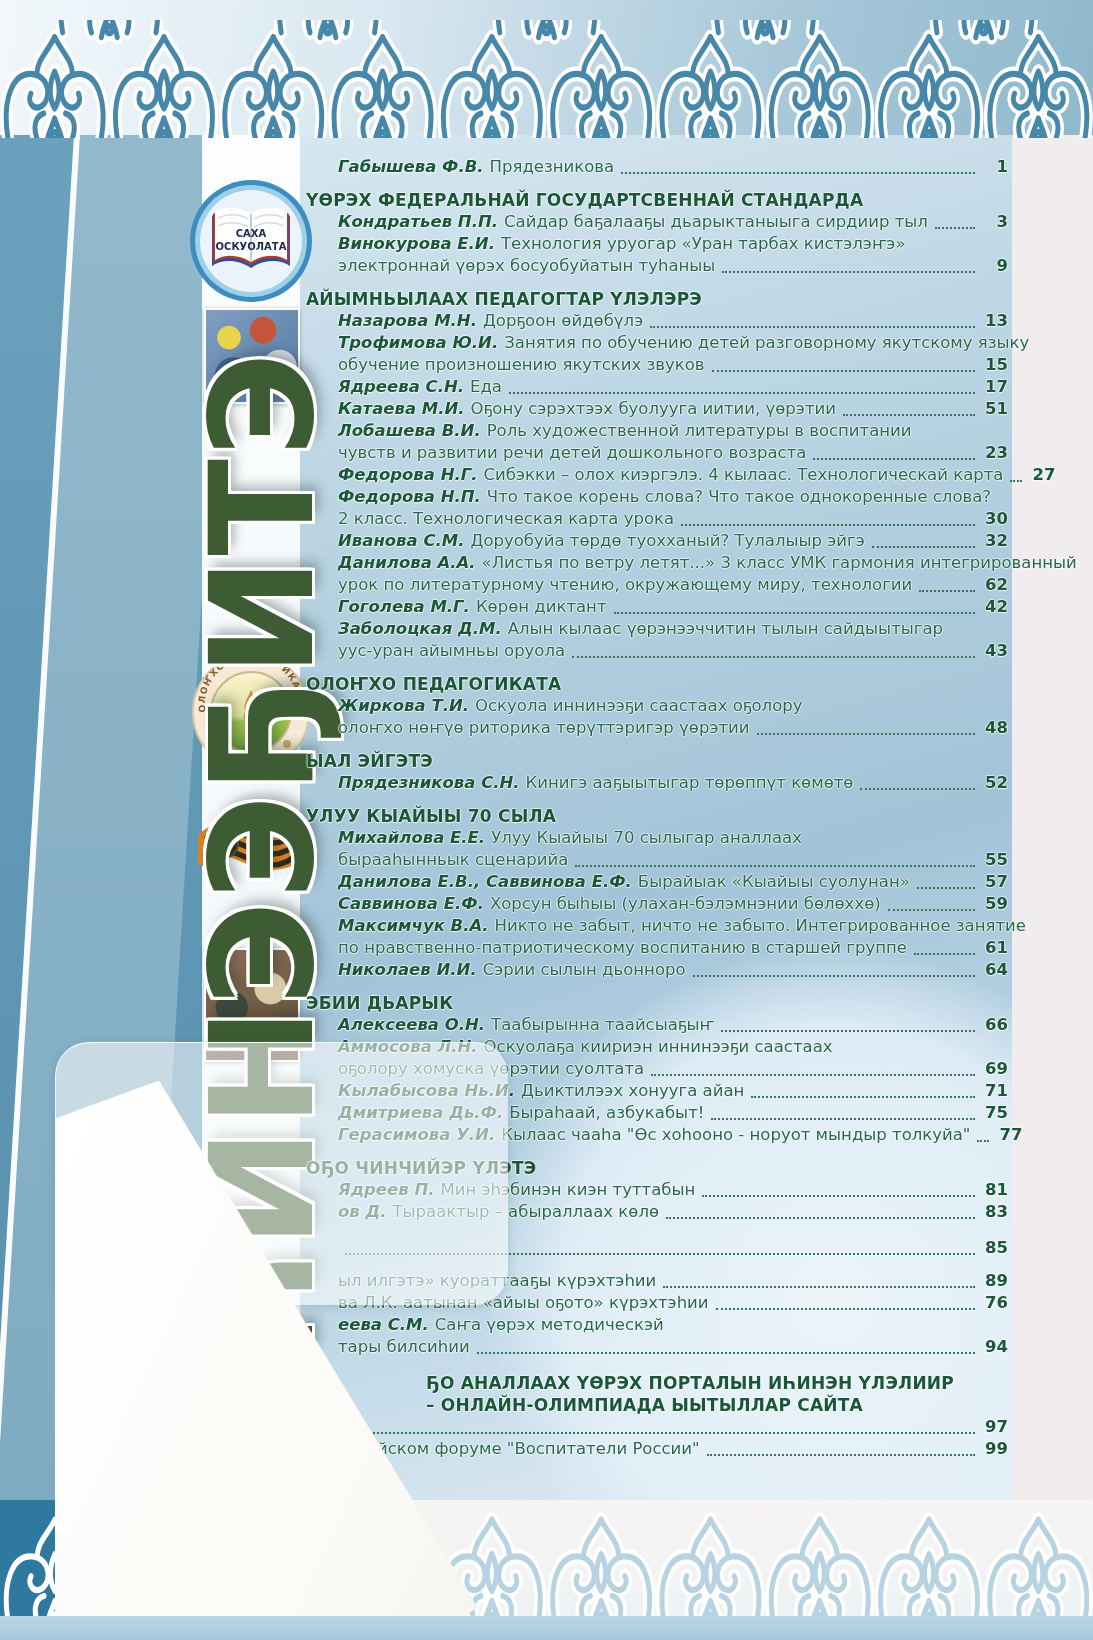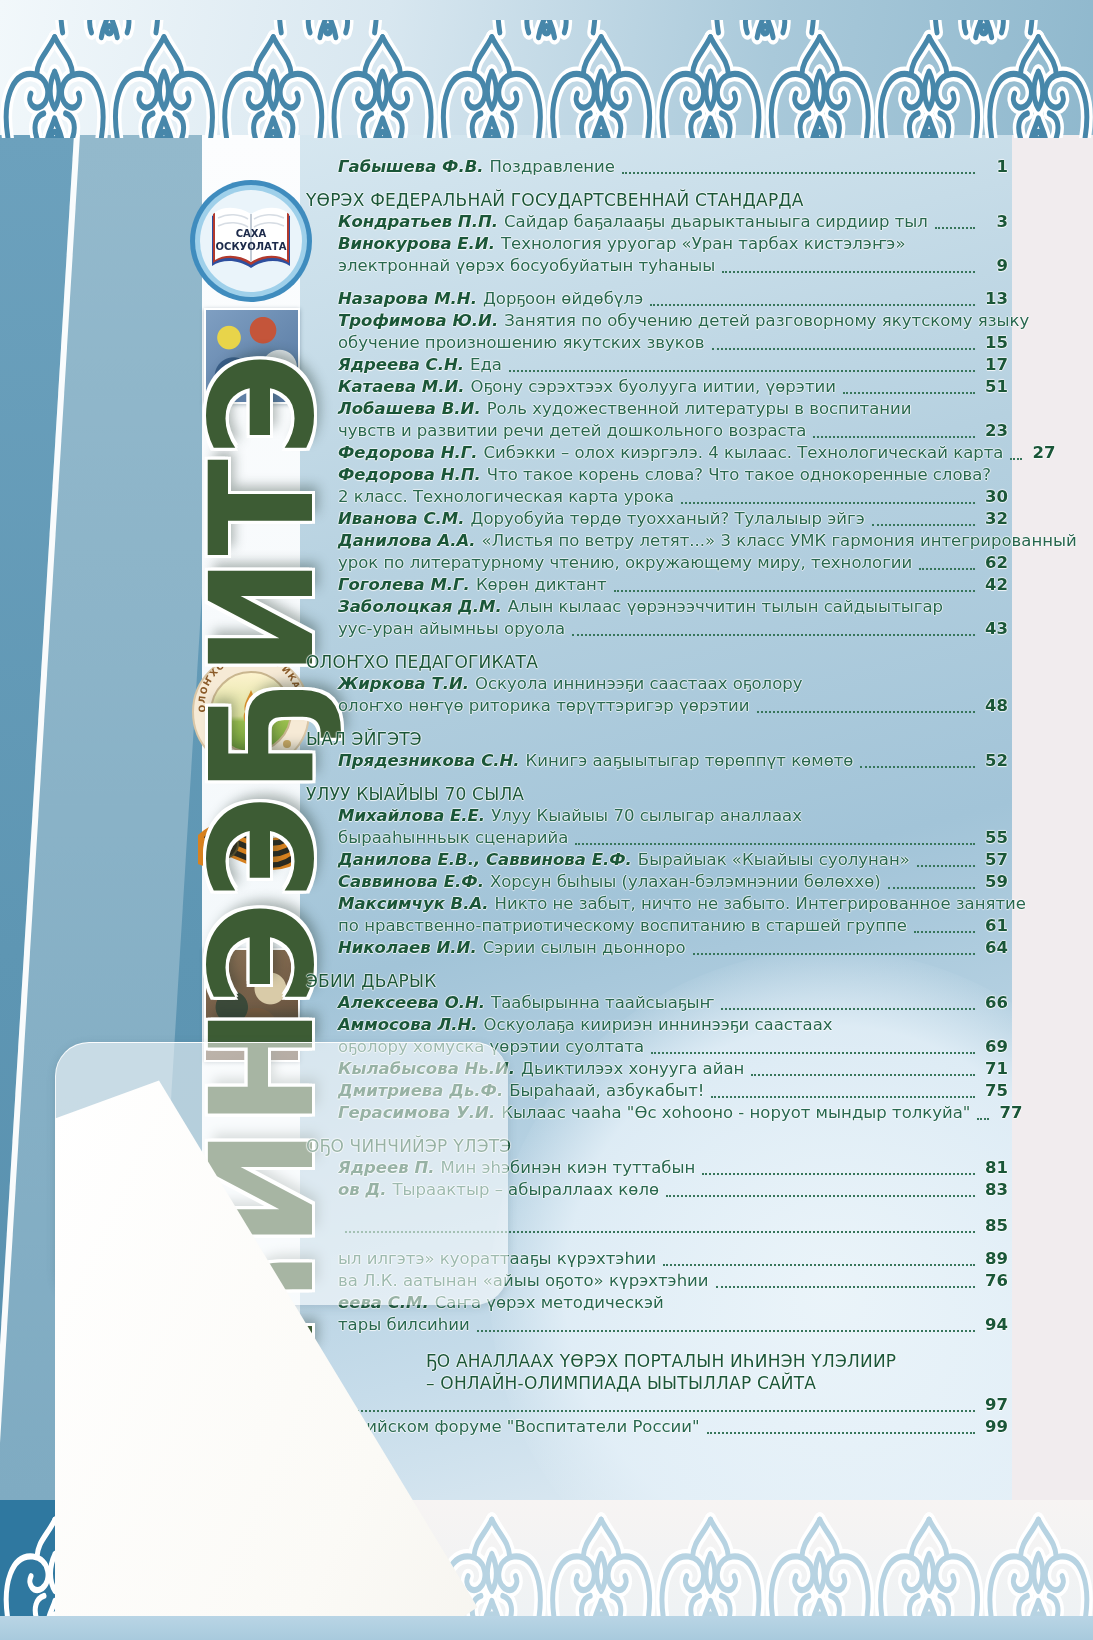--- a/index.html
+++ b/index.html
@@ -63,21 +63,21 @@
                 radial-gradient(circle at 55% 72%,#7a5c40 0 22%,rgba(0,0,0,0) 23%),
                 linear-gradient(160deg,#8a7156,#5d4a38);}
 
   
   .toc{position:absolute;left:306px;top:156px;width:702px;z-index:10;
        font-size:16.5px;line-height:22px;color:var(--body);
        text-shadow:0 1px 1px rgba(255,255,255,.8),0 -1px 1px rgba(255,255,255,.6),
                    1px 0 1px rgba(255,255,255,.6),-1px 0 1px rgba(255,255,255,.6);}
   .sec{margin-top:11px;}
   .sec:first-child{margin-top:0;}
-  .sec-title{font-weight:normal;font-size:17px;color:var(--dark);letter-spacing:.2px;}
+  .sec-title{font-weight:bold;font-size:17px;color:var(--dark);letter-spacing:.2px;}
   .indent .sec-title{padding-left:120px;}
   .entry{padding-left:32px;}
   .l1,.l2{display:flex;}
   .au{font-style:italic;font-weight:bold;color:var(--dark);margin-right:6px;white-space:nowrap;}
   .tx{white-space:nowrap;}
   .lead{flex:1;min-width:12px;border-bottom:2.4px dotted #37755a;margin:0 5px 4px 7px;}
   .pg{font-weight:bold;color:var(--dark);min-width:28px;text-align:right;}
   .mt14{margin-top:14px;}.mt30{}.mt10{}
 
   
@@ -248,21 +248,21 @@
   </g>
 </svg>
 
 <div class="photo photo2"></div>
 
 <div class="toc">
     <div class="sec">
       <div class="entry">
         <div class="l1">
           <span class="au">Габышева Ф.В.</span>
-          <span class="tx">Поздравление</span>
+          <span class="tx">Прядезникова</span>
           <span class="lead"></span>
           <span class="pg">1</span>
         </div>
       </div>
     </div>
     <div class="sec">
       <div class="sec-title">ҮӨРЭХ ФЕДЕРАЛЬНАЙ ГОСУДАРТСВЕННАЙ СТАНДАРДА</div>
       <div class="entry">
         <div class="l1">
           <span class="au">Кондратьев П.П.</span>
@@ -277,20 +277,21 @@
           <span class="tx">Технология уруогар «Уран тарбах кистэлэҥэ»</span>
         </div>
         <div class="l2">
           <span class="tx">электроннай үөрэх босуобуйатын туһаныы</span>
           <span class="lead"></span>
           <span class="pg">9</span>
         </div>
       </div>
     </div>
     <div class="sec">
+      <div class="sec-title">АЙЫМНЬЫЛААХ ПЕДАГОГТАР ҮЛЭЛЭРЭ</div>
       <div class="entry">
         <div class="l1">
           <span class="au">Назарова М.Н.</span>
           <span class="tx">Дорҕоон өйдөбүлэ</span>
           <span class="lead"></span>
           <span class="pg">13</span>
         </div>
       </div>
       <div class="entry">
         <div class="l1">

